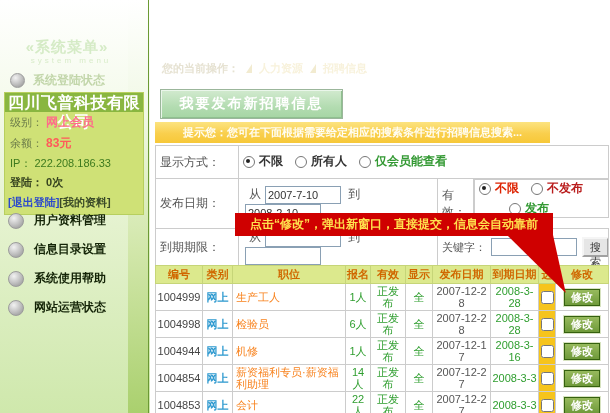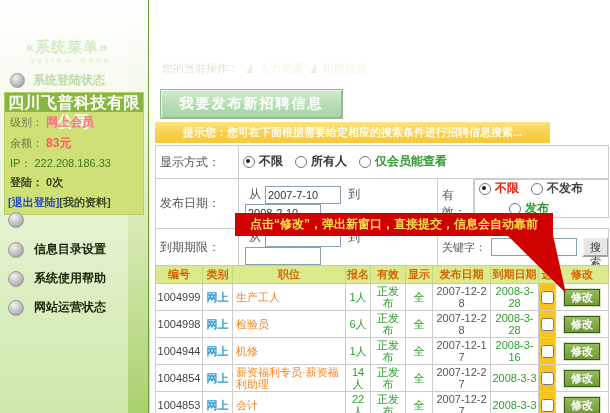--- a/index.html
+++ b/index.html
@@ -32,21 +32,21 @@
   .row-ip{color:#3d7a1e;}
   .row-login{color:#35421f;font-weight:bold;}
   .info-links{padding:3px 3px 4px;font-size:11px;font-weight:bold;}
   .link-logout{color:#2b49cc;cursor:pointer;}
   .link-profile{color:#3a4a28;cursor:pointer;}
   .menu-item{position:absolute;left:8px;display:flex;align-items:center;gap:10px;
     font-weight:bold;font-size:12px;color:#142407;cursor:pointer;}
   .menu-item .orb{width:14px;height:14px;}
 
   
-  .breadcrumb{position:absolute;left:162px;top:61px;font-size:11px;font-weight:normal;
+  .breadcrumb{position:absolute;left:162px;top:61px;font-size:11px;font-weight:bold;
     color:#e6e2d2;display:flex;align-items:center;gap:7px;}
   .crumb-tri{width:0;height:0;border-left:6px solid transparent;
     border-bottom:9px solid #f2ebd0;display:inline-block;}
   .crumb-item{color:#f8f2dc;}
 
   .publish-btn{position:absolute;left:160px;top:89px;width:183px;height:30px;
     background:linear-gradient(180deg,#d2eacf 0%,#b3dcb1 60%,#a6d5a4 100%);
     border:1px solid #9bb69b;
     box-shadow:inset 1px 1px 0 #eaf6ea,inset -1px -1px 0 #8fc08f;
     color:#ffffff;font-weight:bold;font-size:14px;letter-spacing:2px;cursor:pointer;
@@ -137,20 +137,21 @@
         <span>登陆：</span>
         <span>0次</span>
       </div>
       <div class="info-links">
         <span class="link-logout">[退出登陆]</span><span class="link-profile">[我的资料]</span>
       </div>
     </div>
 
     <div class="menu-item" style="top:212px;">
       <span class="orb"></span>
+      <span>用户资料管理</span>
     </div>
     <div class="menu-item" style="top:241px;">
       <span class="orb"></span>
       <span>信息目录设置</span>
     </div>
     <div class="menu-item" style="top:270px;">
       <span class="orb"></span>
       <span>系统使用帮助</span>
     </div>
     <div class="menu-item" style="top:299px;">
@@ -196,21 +197,21 @@
       <td style="padding-left:6px;">
         <span class="fromto">从</span><input class="date-input" type="text" value="2007-7-10" style="">
         <span class="fromto">到</span><input class="date-input" type="text" value="2008-2-10" style="">
       </td>
       <td class="form-label" style="padding-left:4px;">有效：</td>
       <td class="valid-options">
             <span class="radio-item" style="color: rgb(221, 34, 0);">
               <span class="radio checked"></span>
               <span>不限</span>
             </span>
-            <span class="radio-item" style="color: #404040;">
+            <span class="radio-item" style="color: #b91c1c;">
               <span class="radio"></span>
               <span>不发布</span>
             </span>
             <span class="radio-item" style="color: rgb(51, 153, 51);">
               <span class="radio"></span>
               <span>发布</span>
             </span>
           </td>
     </tr>
     <tr style="height:34px;">

